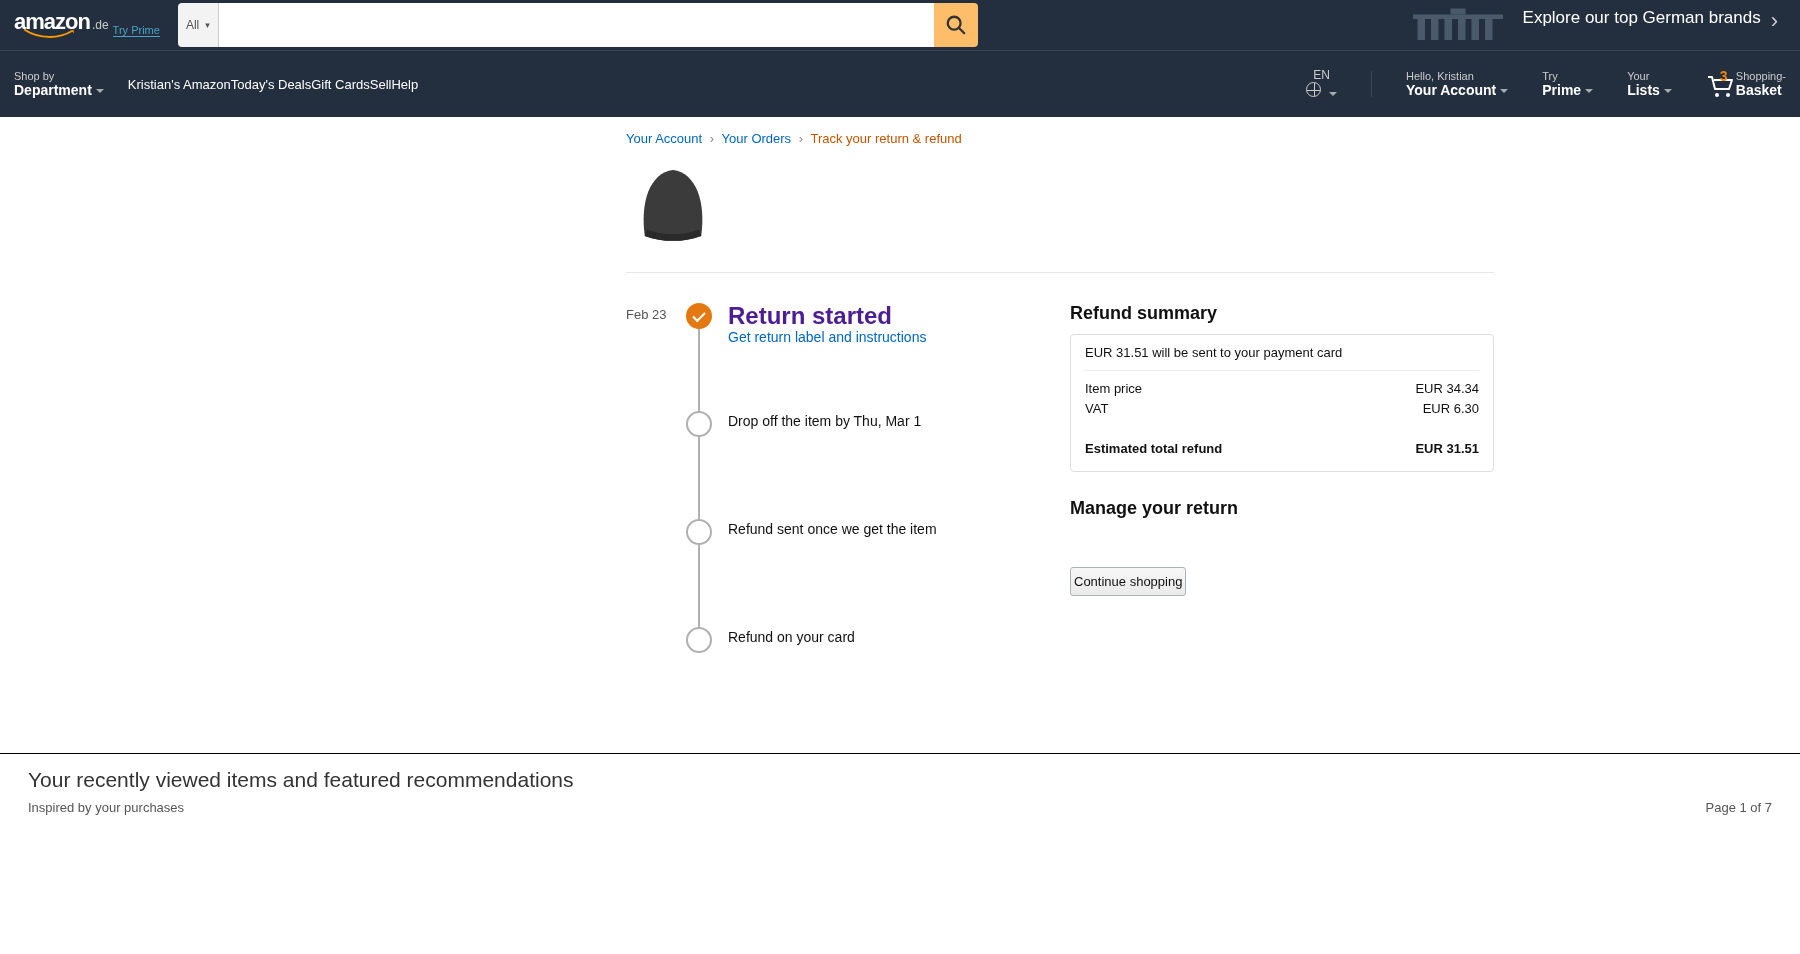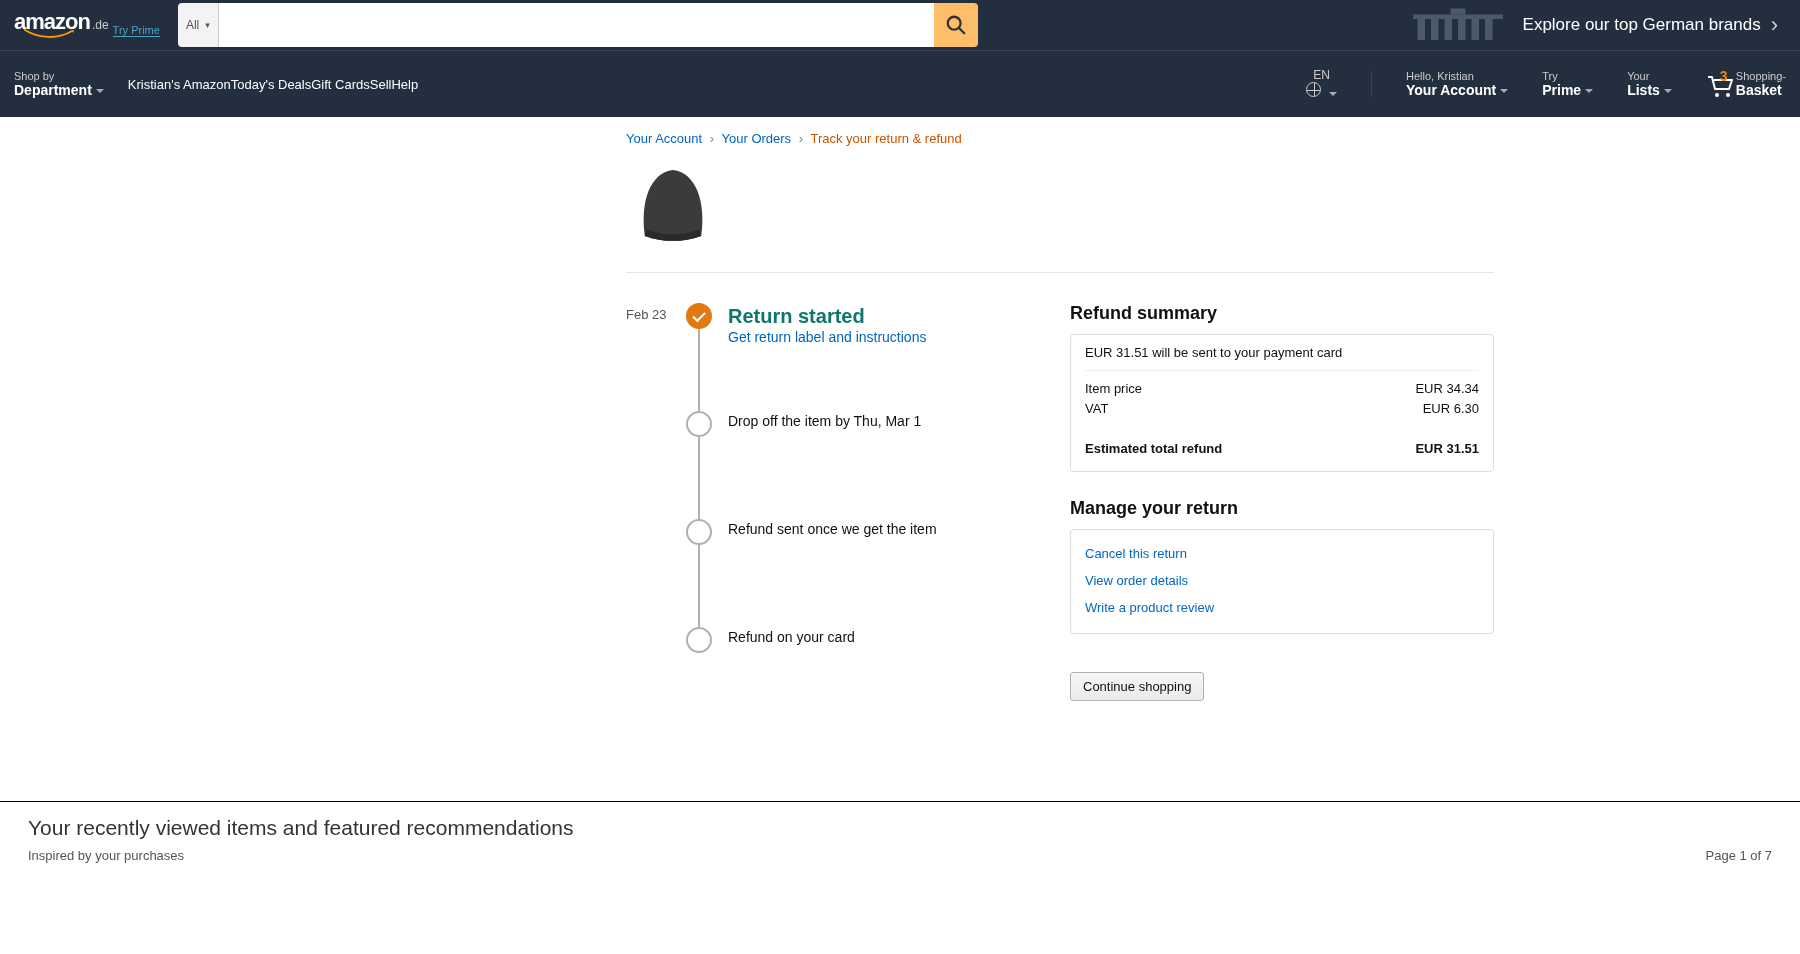--- a/index.html
+++ b/index.html
@@ -86,21 +86,20 @@
     width: 44px;
     background: #febd69;
     display: flex;
     align-items: center;
     justify-content: center;
     cursor: pointer;
   }
   .brands-promo {
     flex: 1;
     display: flex;
-    align-items: center;
     justify-content: flex-end;
     padding-right: 12px;
     color: #fff;
     font-size: 17px;
   }
   .brands-arch {
     width: 90px; height: 34px;
     margin-right: 20px;
   }
   .brands-chevron { font-size: 22px; color:#ccc; margin-left: 10px; }
@@ -249,22 +248,22 @@
     background: #b0b0b0;
     z-index: 1;
   }
   .step:last-child .step-line { display:none; }
   .step-body {
     margin-left: 16px;
     font-size: 14px;
     padding-top: 2px;
   }
   .step-title-active {
-    color: #0f766e;
-    font-size: 20px;
+    color: #4c1d95;
+    font-size: 24px;
     font-weight: 700;
     line-height: 22px;
   }
   .step-link {
     color: #0066c0;
     font-size: 14px;
     display:block;
     margin-top: 2px;
   }
 
@@ -298,21 +297,21 @@
     font-size: 13px;
   }
   .continue-btn {
     display:inline-block;
     margin-top: 38px;
     font-size: 13px;
     color:#111;
     background: linear-gradient(#f7f7f7,#eaeaea);
     border: 1px solid #adb1b8;
     border-radius: 3px;
-    padding: 6px 12px;
+    padding: 6px 3px;
     cursor:pointer;
   }
 
   
   .rvi-section {
     border-top: 1px solid #000000;
     margin-top: 60px;
     padding: 14px 28px 0 28px;
   }
   .rvi-title {
@@ -490,25 +489,20 @@
           <span>VAT</span>
           <span>EUR 6.30</span>
         </div>
         <div class="amt-row bold">
           <span>Estimated total refund</span>
           <span>EUR 31.51</span>
         </div>
       </div>
 
       <h2 class="section-title" style="margin-top:26px;">Manage your return</h2>
-      <div class="card manage-card">
-        <a href="#" class="mlink">Cancel this return</a>
-        <a href="#" class="mlink">View order details</a>
-        <a href="#" class="mlink">Write a product review</a>
-      </div>
 
       <button class="continue-btn">Continue shopping</button>
     </div>
   </div>
 </div>
 
 <div class="rvi-section">
   <h2 class="rvi-title">Your recently viewed items and featured recommendations</h2>
   <div class="rvi-sub-row">
     <span>Inspired by your purchases</span>

